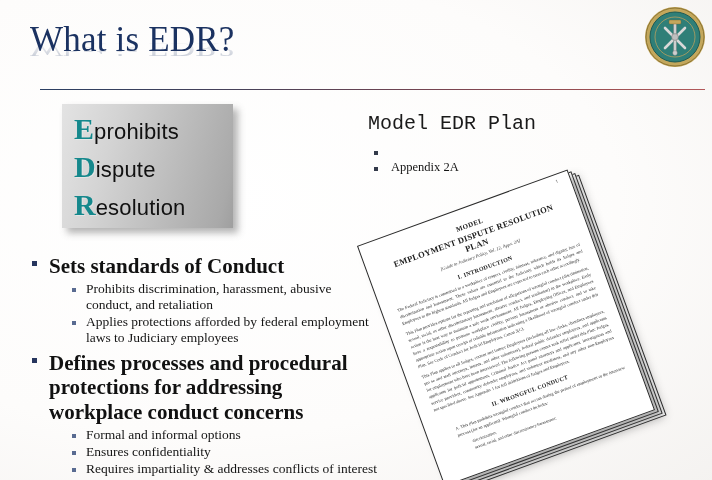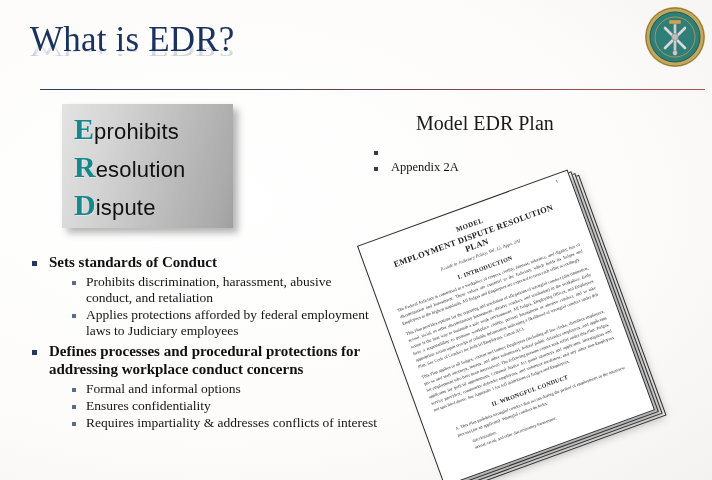--- a/index.html
+++ b/index.html
@@ -119,21 +119,21 @@
   }
   .l1-marker {
     width: 5px;
     height: 5px;
     background: #27365e;
     margin: 7px 12px 0 4px;
     flex: 0 0 auto;
   }
   .l1-text {
     font-family: "Liberation Serif", serif;
-    font-size: 15px;
+    font-size: 21px;
     font-weight: bold;
     color: #111111;
     line-height: 1.18;
   }
   .l2-list {
     margin: 1px 0 4px 0;
   }
   .l2-item {
     display: flex;
     align-items: flex-start;
@@ -153,25 +153,24 @@
     line-height: 1.2;
   }
   
   #right-col {
     position: absolute;
     left: 368px;
     top: 112px;
     width: 320px;
   }
   #right-heading {
-    font-family: Liberation Serif, serif;
+    font-family: Liberation Mono, monospace;
     font-size: 20px;
     color: #1a1a1a;
     margin-bottom: 9px;
-    margin-left: 48px;
   }
   .r-item {
     display: flex;
     align-items: flex-start;
     margin-bottom: 5px;
   }
   .r-marker {
     width: 4px;
     height: 4px;
     background: #333a4a;
@@ -316,24 +315,24 @@
       <circle cx="31" cy="47" r="2.4" fill="#cfcfcf" stroke="#6f6f6f" stroke-width="0.4"></circle>
       <circle cx="31" cy="31" r="3.4" fill="#bfbfbf" stroke="#6f6f6f" stroke-width="0.5"></circle>
     </svg>
   </div>
 
   <div id="edr-box">
     <div class="edr-line">
       <span class="edr-cap">E</span><span class="edr-rest">prohibits</span>
     </div>
     <div class="edr-line">
+      <span class="edr-cap">D</span><span class="edr-rest">ispute</span>
+    </div>
+    <div class="edr-line">
       <span class="edr-cap">R</span><span class="edr-rest">esolution</span>
-    </div>
-    <div class="edr-line">
-      <span class="edr-cap">D</span><span class="edr-rest">ispute</span>
     </div>
   </div>
 
   <div id="left-body">
 
     <div class="l1-item">
       <span class="l1-marker"></span>
       <span class="l1-text">Sets standards of Conduct</span>
     </div>
     <div class="l2-list">

